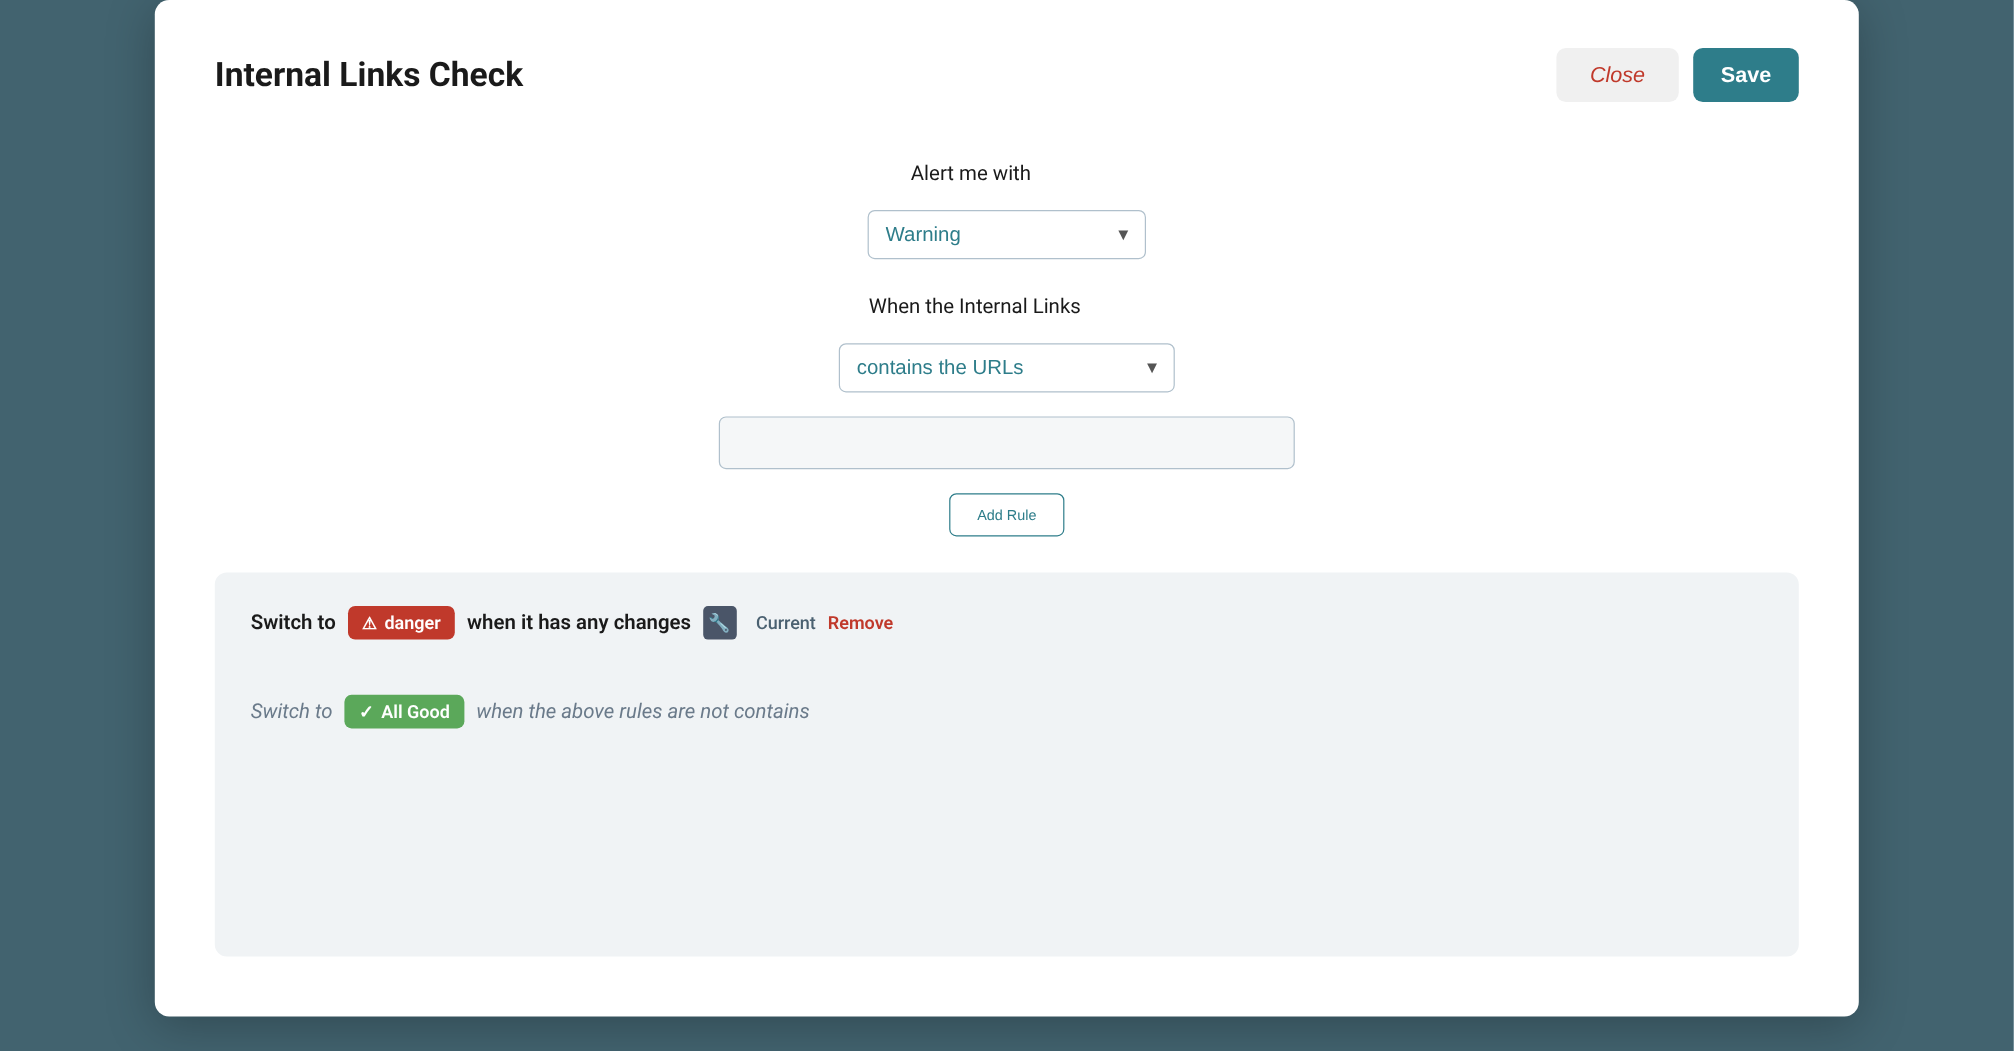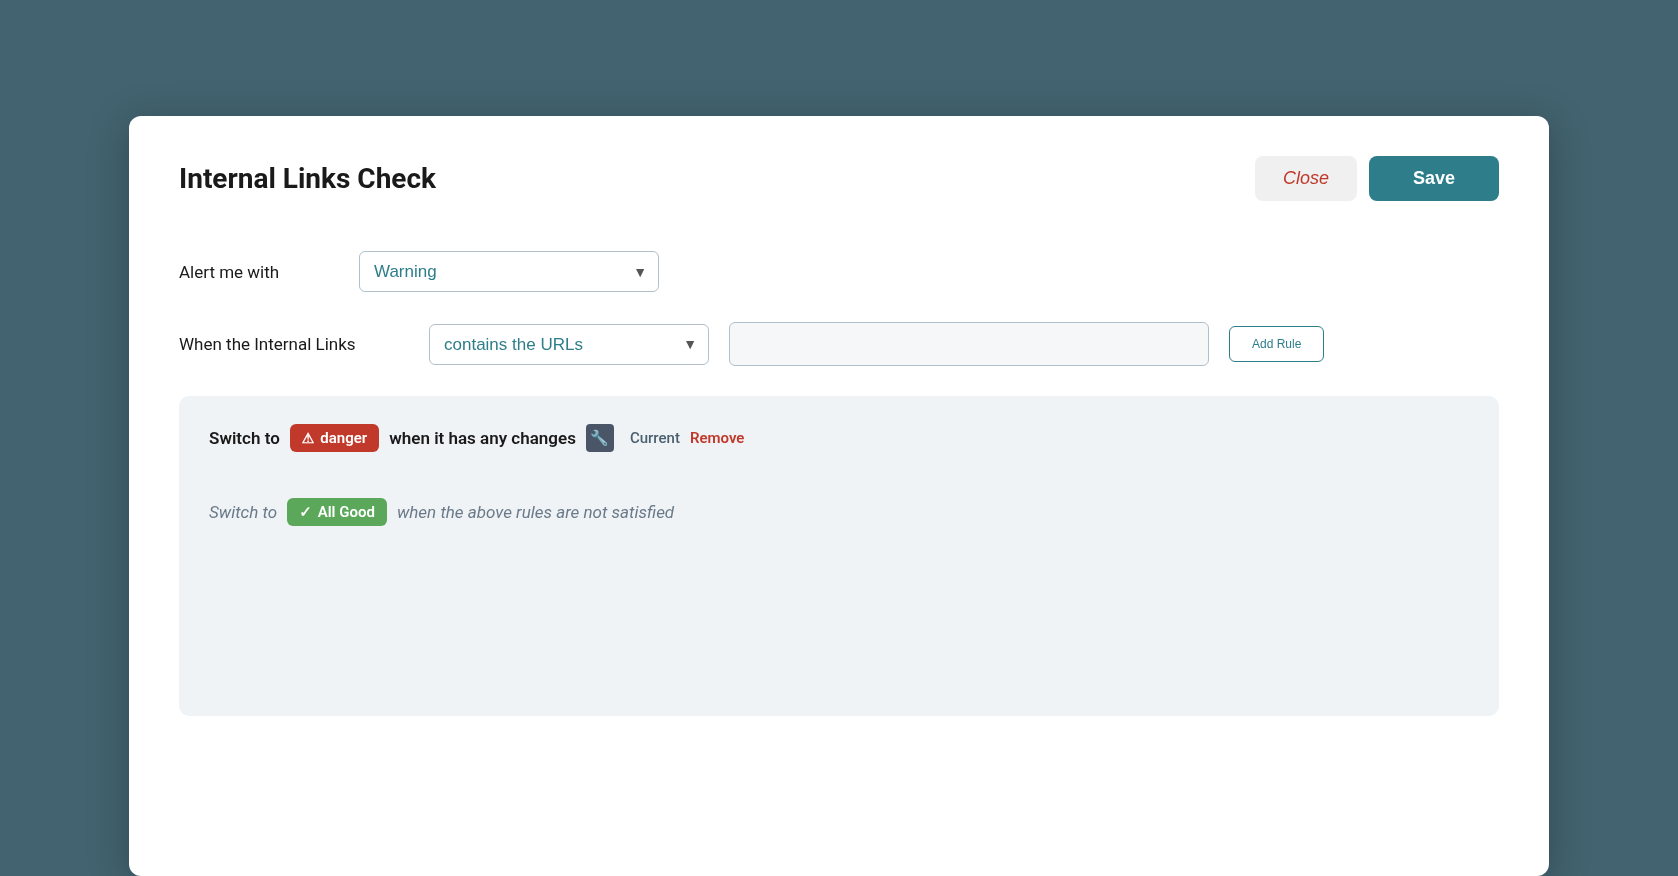--- a/index.html
+++ b/index.html
@@ -13,21 +13,21 @@
       align-items: center;
       justify-content: center;
       overflow: hidden;
     }
 
     .backdrop {
       position: absolute;
       inset: 0;
       background: rgba(60, 80, 90, 0.55);
       display: flex;
-      align-items: flex-end;
+      align-items: flex-start;
       justify-content: center;
     }
 
     .modal {
       background: #ffffff;
       border-radius: 12px;
       width: 1420px;
       min-height: 760px;
       padding: 40px 50px 50px 50px;
       position: relative;
@@ -63,33 +63,34 @@
       color: #c0392b;
       cursor: pointer;
       font-weight: 500;
       font-style: italic;
     }
 
     .btn-save {
       background: #2e7d8a;
       border: none;
       border-radius: 8px;
-      padding: 12px 44px;
+      padding: 12px 23px;
       font-size: 18px;
       color: #ffffff;
       cursor: pointer;
       font-weight: 600;
     }
 
     
     .form-row {
       display: flex;
       align-items: center;
       gap: 20px;
       margin-bottom: 30px;
+      flex-direction: column;
     }
 
     .form-label {
       font-size: 17px;
       color: #1a1a1a;
       font-weight: 400;
       white-space: nowrap;
     }
 
     .label-alert { width: 160px; }
@@ -108,21 +109,21 @@
       border-radius: 6px;
       background: #ffffff;
       padding: 10px 40px 10px 14px;
       font-size: 17px;
       color: #2e7d8a;
       cursor: pointer;
       outline: none;
     }
 
     .select-box-alert {
-      width: 300px;
+      width: 232px;
     }
 
     .select-box-condition {
       width: 280px;
     }
 
     .select-arrow {
       position: absolute;
       right: 12px;
       pointer-events: none;
@@ -310,18 +311,18 @@
       </div>
 
       <div class="footer-rule">
         <span>Switch to</span>
 
         <span class="badge-allgood">
           <span>✓</span>
           <span>All Good</span>
         </span>
 
-        <span>when the above rules are not satisfied</span>
+        <span>when the above rules are not contains</span>
       </div>
     </div>
 
   </div>
 </div>
 
 </body></html>

